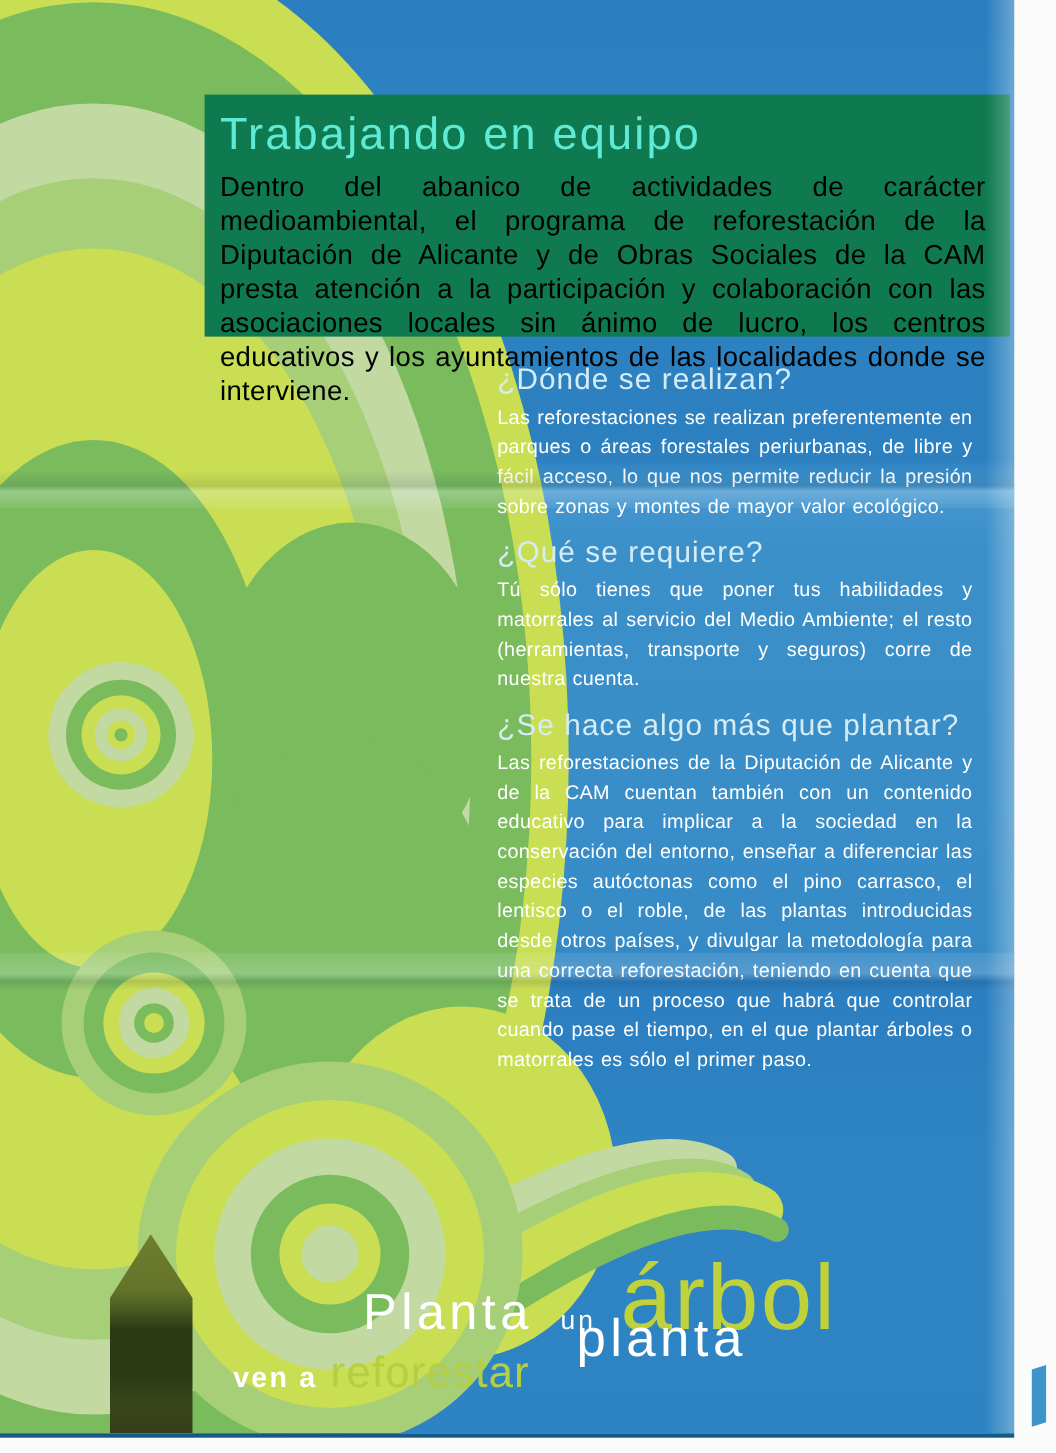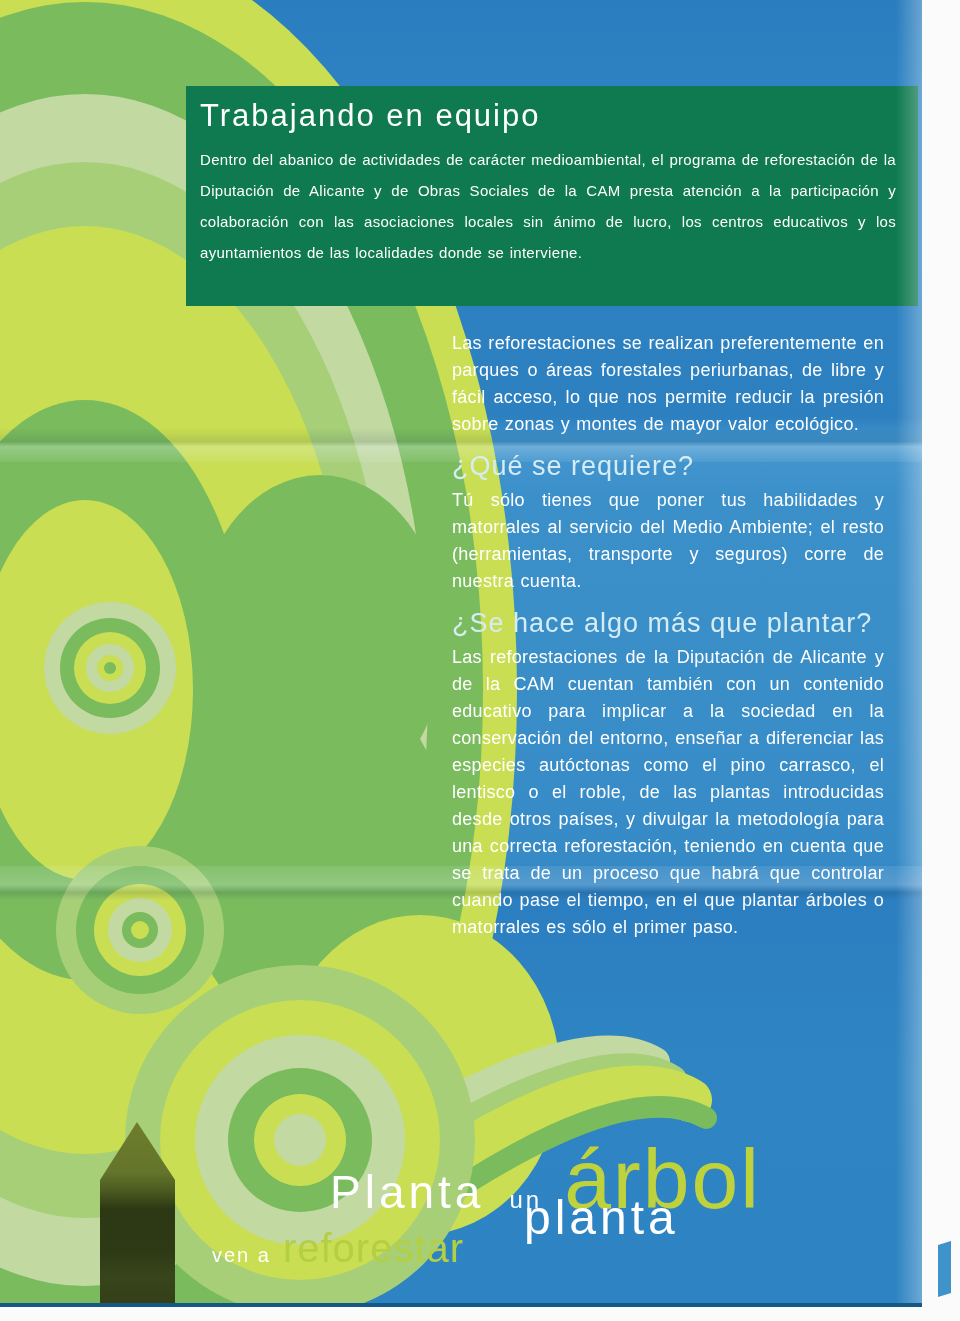--- a/index.html
+++ b/index.html
@@ -9,23 +9,23 @@
          background:linear-gradient(180deg,
            #2a7dbe 0%, #2e83c3 8%, #2c80c0 32%,
            #4496ce 34%, #3c90ca 38%,
            #3a8ec8 52%, #368bc7 66%,
            #2b7ec0 68.5%, #2f85c3 82%, #2e84c2 100%);}
   .tree-art{position:absolute;left:0;top:0;width:922px;height:1303px;}
 
   
   .header-box{position:absolute;left:186px;top:86px;width:732px;height:220px;
               background:#0f7a50;box-sizing:border-box;padding:12px 22px 0 14px;}
-  .header-box h1{margin:0 0 10px 0;color:#ffffff;font-size:31px;font-weight:normal;
+  .header-box h1{margin:0 0 10px 0;color:#5eead4;font-size:41px;font-weight:normal;
                  letter-spacing:2px;}
-  .header-box p{margin:0;color:#ffffff;font-size:15px;line-height:31px;
+  .header-box p{margin:0;color:#000000;font-size:25px;line-height:31px;
                 letter-spacing:.3px;word-spacing:1px;text-align:justify;}
 
   
   .sections{position:absolute;left:452px;top:330px;width:432px;}
   .section{margin-bottom:13px;}
   .section h2{margin:0 0 5px 0;color:#d6ecf4;font-size:27px;font-weight:normal;
               letter-spacing:1px;}
   .section p{margin:0;color:#ffffff;font-size:18px;line-height:27px;
              letter-spacing:.3px;word-spacing:1px;text-align:justify;}
 
@@ -35,21 +35,21 @@
        white-space:nowrap;}
   .tl1 .w1{color:#ffffff;font-size:46px;letter-spacing:4px;}
   .tl1 .w2{color:#ffffff;font-size:24px;letter-spacing:3px;margin:0 22px 0 25px;}
   .tl1 .w3{color:#bfd23b;font-size:84px;letter-spacing:2px;line-height:.9;}
   .tl2{position:absolute;left:524px;top:1190px;display:flex;align-items:baseline;
        white-space:nowrap;}
   .tl2 .w1{color:#ffffff;font-size:48px;letter-spacing:4px;margin-right:16px;}
   .tl2 .w2{color:#e9a93e;font-size:96px;letter-spacing:4px;line-height:.9;}
   .cta{position:absolute;left:212px;top:1226px;display:flex;align-items:baseline;
        white-space:nowrap;}
-  .cta .w1{color:#ffffff;font-size:20px;letter-spacing:2px;margin-right:12px;}
+  .cta .w1{color:#ffffff;font-size:26px;letter-spacing:2px;margin-right:12px;font-weight:bold;}
   .cta .w2{color:#b5cf42;font-size:40px;letter-spacing:1px;}
 
   
   .crease{position:absolute;left:0;width:100%;pointer-events:none;}
   .crease1{top:428px;height:34px;
     background:linear-gradient(180deg,rgba(10,40,70,0) 0%,rgba(10,40,70,.12) 40%,
       rgba(235,248,255,.25) 55%,rgba(235,248,255,.08) 100%);}
   .crease2{top:866px;height:34px;
     background:linear-gradient(180deg,rgba(235,248,255,.10) 0%,rgba(235,248,255,.22) 55%,
       rgba(10,40,70,.14) 78%,rgba(10,40,70,0) 100%);}
@@ -129,20 +129,21 @@
       <path d="M 100 1303 L 100 1180 L 137 1122 L 175 1180 L 175 1303 Z" fill="url(#trunkGrad)"></path>
     </svg>
 
     <div class="header-box">
       <h1>Trabajando en equipo</h1>
       <p>Dentro del abanico de actividades de carácter medioambiental, el programa de reforestación de la Diputación de Alicante y de Obras Sociales de la CAM presta atención a la participación y colaboración con las asociaciones locales sin ánimo de lucro, los centros educativos y los ayuntamientos de las localidades donde se interviene.</p>
     </div>
 
     <div class="sections">
       <div class="section">
+        <h2>¿Dónde se realizan?</h2>
         <p>Las reforestaciones se realizan preferentemente en parques o áreas forestales periurbanas, de libre y fácil acceso, lo que nos permite reducir la presión sobre zonas y montes de mayor valor ecológico.</p>
       </div>
       <div class="section">
       </div>
       <div class="section">
         <h2>¿Qué se requiere?</h2>
         <p>Tú sólo tienes que poner tus habilidades y matorrales al servicio del Medio Ambiente; el resto (herramientas, transporte y seguros) corre de nuestra cuenta.</p>
       </div>
       <div class="section">
         <h2>¿Se hace algo más que plantar?</h2>

